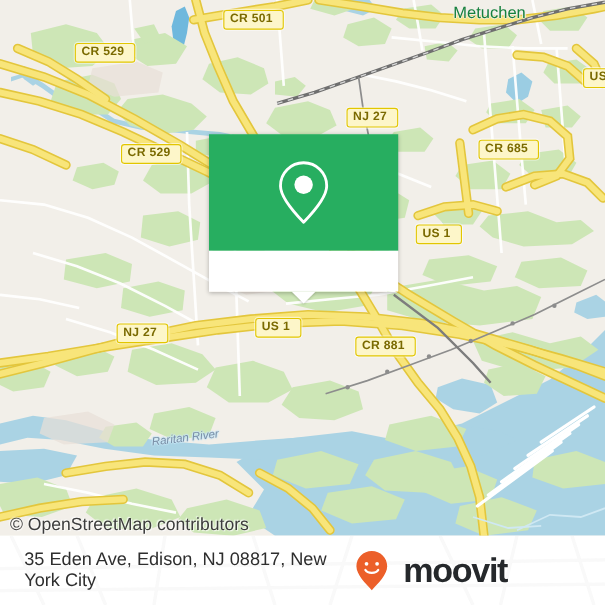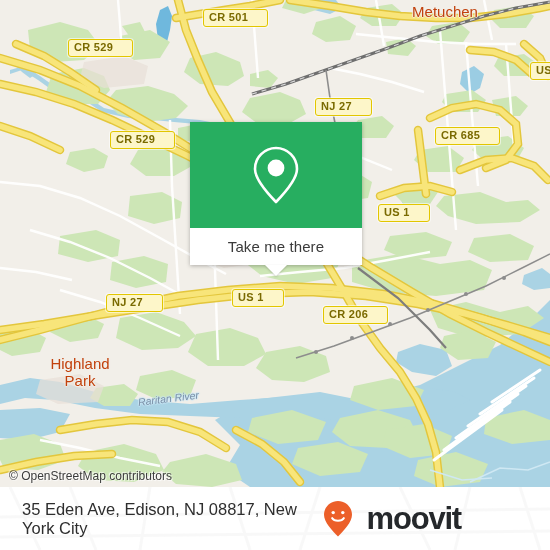--- a/index.html
+++ b/index.html
@@ -27,41 +27,41 @@
 
   .maplabel {
     position: absolute;
     font-family: "Liberation Sans", sans-serif;
     color: #5a5a5a;
     white-space: nowrap;
     pointer-events: none;
   }
   .place-label {
     font-size: 15px;
-    color: #c2410c;
+    color: #15803d;
     text-align: center;
     line-height: 17px;
     text-shadow: 1px 0 1px #f2efe9, -1px 0 1px #f2efe9, 0 1px 1px #f2efe9, 0 -1px 1px #f2efe9;
   }
   .water-label {
     font-size: 10.5px;
     font-style: italic;
     color: #7a8fa6;
     text-shadow: 1px 0 1px #c9e6f5, -1px 0 1px #c9e6f5, 0 1px 1px #c9e6f5, 0 -1px 1px #c9e6f5;
   }
   .shield {
     position: absolute;
     background: #fdf6c9;
     border: 1.5px solid #e2c600;
     border-radius: 3px;
     color: #7a6a00;
     font-size: 11px;
     font-weight: bold;
     letter-spacing: .3px;
-    padding: 1px 19px 2px 5px;
+    padding: 1px 9px 2px 5px;
     line-height: 13px;
     white-space: nowrap;
     box-shadow: 0 0 0 1px rgba(255,255,255,.55);
   }
 
   
   #popup {
     position: absolute;
     left: 190px; top: 122px;
     width: 172px;
@@ -97,21 +97,21 @@
     border-left: 11px solid transparent;
     border-right: 11px solid transparent;
     border-top: 11px solid #ffffff;
     filter: drop-shadow(0 1px 1px rgba(0,0,0,.18));
   }
 
   
   #attrib {
     position: absolute;
     left: 9px; top: 469px;
-    font-size: 12px;
+    font-size: 16px;
     color: #3c3c3c;
     z-index: 50;
     text-shadow: 1px 1px 1px rgba(255,255,255,.85), -1px -1px 1px rgba(255,255,255,.85);
   }
 
   
   #footer {
     position: absolute;
     left: 0; top: 487px;
     width: 550px; height: 63px;
@@ -371,48 +371,43 @@
         <path d="M434,460 L502,410"></path>
       </g>
       <g stroke="#cfe8f3" stroke-width="1.6" fill="none">
         <path d="M470,482 L500,468 L528,470 L550,462"></path>
         <path d="M430,470 L462,480 L492,478"></path>
       </g>
     </svg>
 
     <div class="maplabel place-label" style="left:405px; top:3px; width:80px;">Metuchen</div>
 
-    <div class="maplabel place-label" style="left:38px; top:355px; width:84px;">
-      <span>Highland</span><br>
-      <span>Park</span>
-    </div>
 
     <div class="maplabel water-label" style="left:138px; top:396px; transform:rotate(-7deg); transform-origin:left center;">Raritan River</div>
 
     <div class="shield" style="left:203px; top:9px;">CR 501</div>
     <div class="shield" style="left:68px;  top:39px;">CR 529</div>
     <div class="shield" style="left:315px; top:98px;">NJ 27</div>
     <div class="shield" style="left:530px; top:62px;">US 1</div>
     <div class="shield" style="left:110px; top:131px;">CR 529</div>
     <div class="shield" style="left:435px; top:127px;">CR 685</div>
     <div class="shield" style="left:378px; top:204px;">US 1</div>
     <div class="shield" style="left:106px; top:294px;">NJ 27</div>
     <div class="shield" style="left:232px; top:289px;">US 1</div>
-    <div class="shield" style="left:323px; top:306px;">CR 206</div>
+    <div class="shield" style="left:323px; top:306px;">CR 881</div>
   </div>
 
   <div id="popup">
     <div id="popup-green">
       <svg width="50" height="62" viewBox="0 0 50 62">
         <path d="M25,4 C13.4,4 4,13.4 4,25 C4,33.2 10.5,43 25,58 C39.5,43 46,33.2 46,25 C46,13.4 36.6,4 25,4 Z" fill="none" stroke="#ffffff" stroke-width="2.6" stroke-linejoin="round"></path>
         <circle cx="25" cy="24" r="8.4" fill="#ffffff"></circle>
       </svg>
     </div>
     <div id="popup-bottom">
-      <span id="popup-label">Take me there</span>
       <div id="popup-tail"></div>
     </div>
   </div>
 
   <div id="attrib">© OpenStreetMap contributors</div>
 
   <div id="footer">
     <svg id="footer-ghost" width="550" height="63" viewBox="0 0 550 63">
       <g stroke="#8a8a8a" stroke-width="3" fill="none">
         <path d="M10,0 L40,63"></path>

